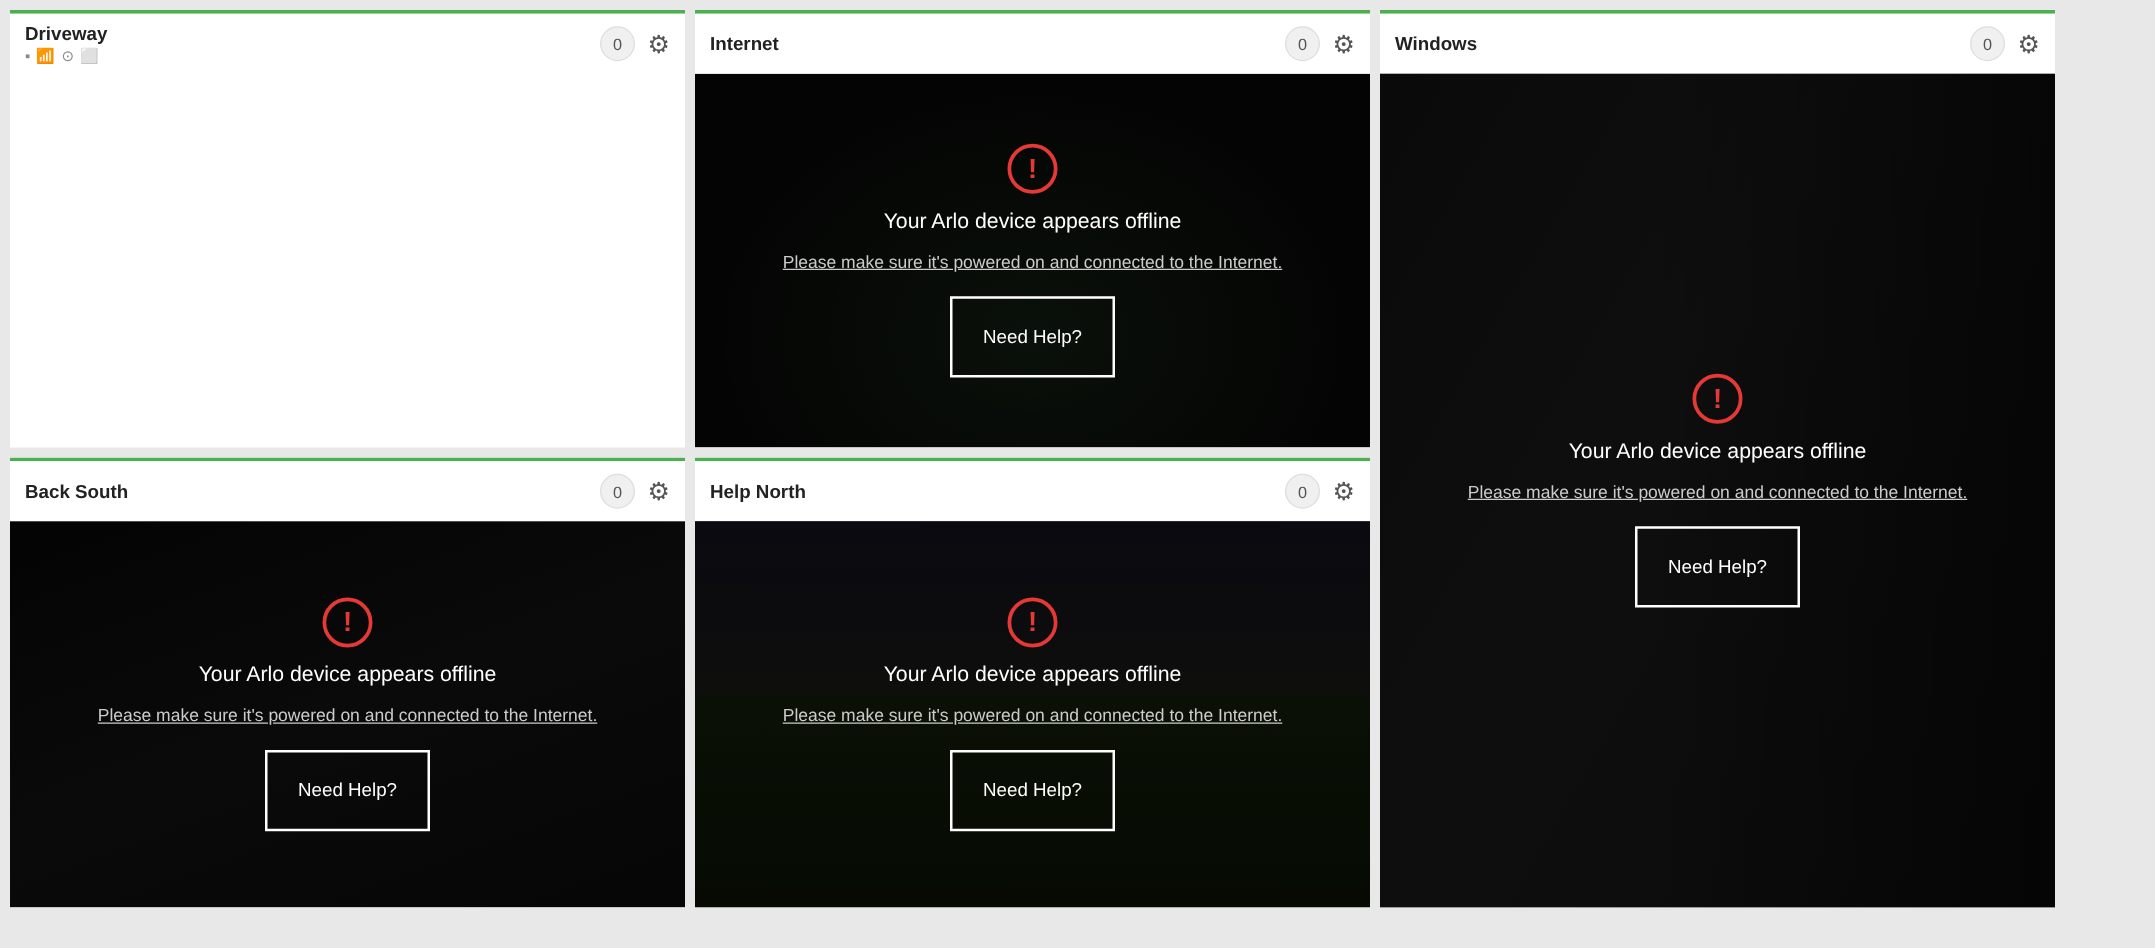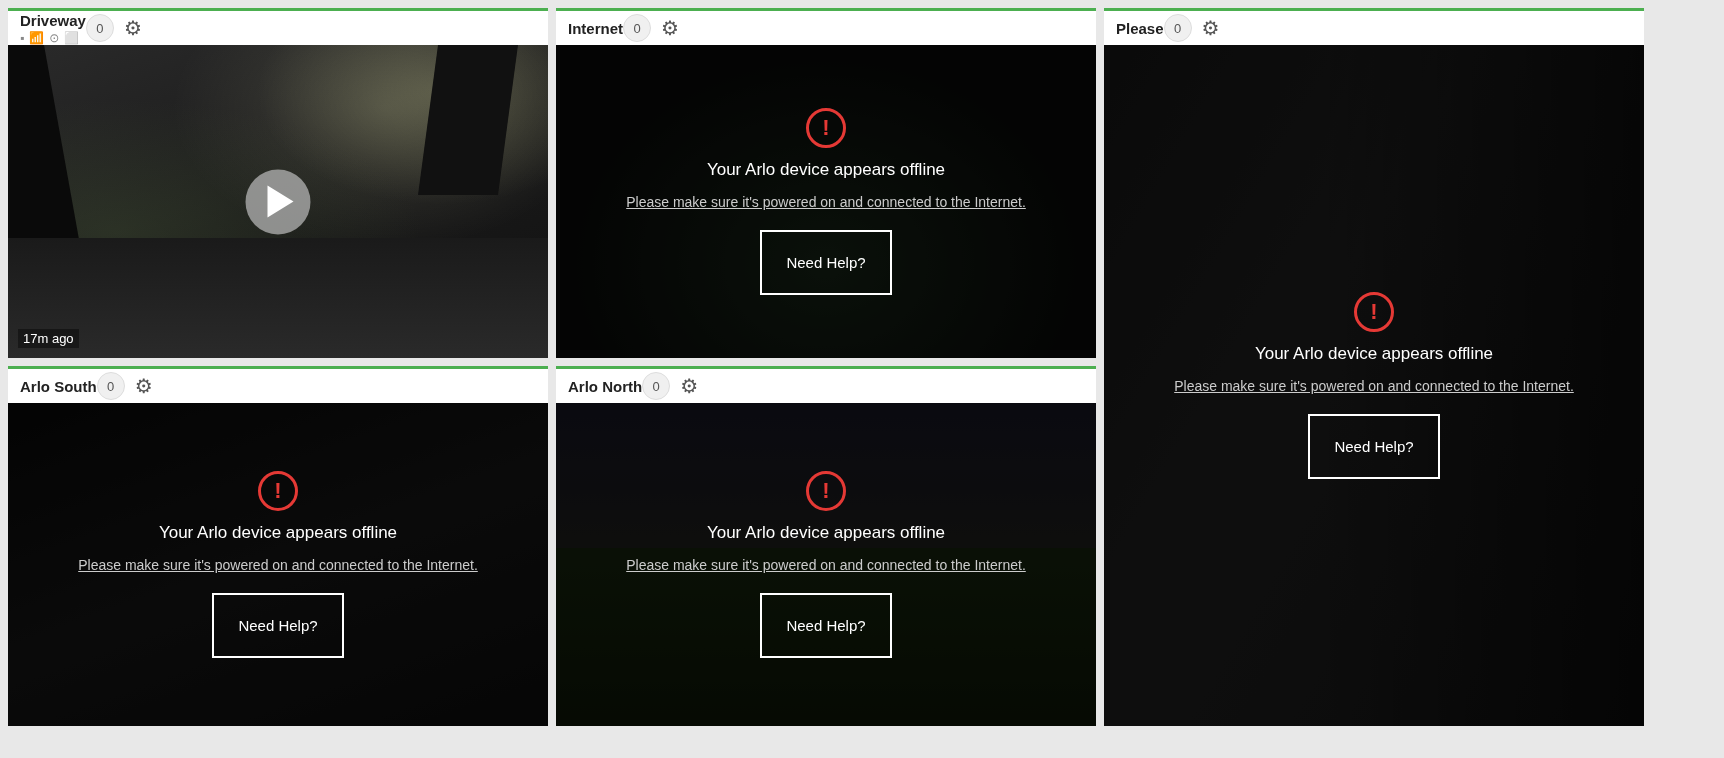--- a/index.html
+++ b/index.html
@@ -23,24 +23,24 @@
       flex-direction: column;
       overflow: hidden;
     }
     .camera-card.span-right {
       grid-column: 3;
       grid-row: 1 / 3;
     }
     .card-header {
       display: flex;
       align-items: center;
-      justify-content: flex-start;
+      justify-content: space-between;
       padding: 8px 12px;
       background: #fff;
-      height: 34px;
+      height: 48px;
       border-bottom: none;
       position: relative;
     }
     .card-header-left {
       display: flex;
       flex-direction: column;
     }
     .camera-title {
       font-size: 15px;
       font-weight: 600;
@@ -270,31 +270,20 @@
           <span class="status-icon">📶</span>
           <span class="status-icon">⊙</span>
           <span class="status-icon">⬜</span>
         </div>
       </div>
       <div class="card-header-right">
         <div class="badge">0</div>
         <button class="gear-btn">⚙</button>
       </div>
     </div>
-    <div class="card-video">
-      <div class="driveway-bg">
-        <div class="tree-left"></div>
-        <div class="tree-right"></div>
-        <div class="driveway-ground"></div>
-      </div>
-      <button class="play-btn">
-        <div class="play-triangle"></div>
-      </button>
-      <div class="timestamp">17m ago</div>
-    </div>
   </div>
 
   <div class="camera-card">
     <div class="top-green-line"></div>
     <div class="card-header">
       <div class="card-header-left">
         <span class="camera-title">Internet</span>
       </div>
       <div class="card-header-right">
         <div class="badge">0</div>
@@ -309,21 +298,21 @@
         <div class="offline-desc">Please make sure it's powered on and connected to the Internet.</div>
         <button class="need-help-btn">Need Help?</button>
       </div>
     </div>
   </div>
 
   <div class="camera-card span-right">
     <div class="top-green-line"></div>
     <div class="card-header">
       <div class="card-header-left">
-        <span class="camera-title">Please</span>
+        <span class="camera-title">Windows</span>
       </div>
       <div class="card-header-right">
         <div class="badge">0</div>
         <button class="gear-btn">⚙</button>
       </div>
     </div>
     <div class="card-video">
       <div class="windows-structure">
         <div class="windows-dark-panel"></div>
       </div>
@@ -333,21 +322,21 @@
         <div class="offline-desc">Please make sure it's powered on and connected to the Internet.</div>
         <button class="need-help-btn">Need Help?</button>
       </div>
     </div>
   </div>
 
   <div class="camera-card">
     <div class="top-green-line"></div>
     <div class="card-header">
       <div class="card-header-left">
-        <span class="camera-title">Arlo South</span>
+        <span class="camera-title">Back South</span>
       </div>
       <div class="card-header-right">
         <div class="badge">0</div>
         <button class="gear-btn">⚙</button>
       </div>
     </div>
     <div class="card-video">
       <div class="back-south-bg"></div>
       <div class="offline-overlay">
         <div class="offline-icon">!</div>
@@ -355,21 +344,21 @@
         <div class="offline-desc">Please make sure it's powered on and connected to the Internet.</div>
         <button class="need-help-btn">Need Help?</button>
       </div>
     </div>
   </div>
 
   <div class="camera-card">
     <div class="top-green-line"></div>
     <div class="card-header">
       <div class="card-header-left">
-        <span class="camera-title">Arlo North</span>
+        <span class="camera-title">Help North</span>
       </div>
       <div class="card-header-right">
         <div class="badge">0</div>
         <button class="gear-btn">⚙</button>
       </div>
     </div>
     <div class="card-video">
       <div class="back-north-bg">
         <div class="back-north-sky"></div>
         <div class="back-north-garden"></div>

